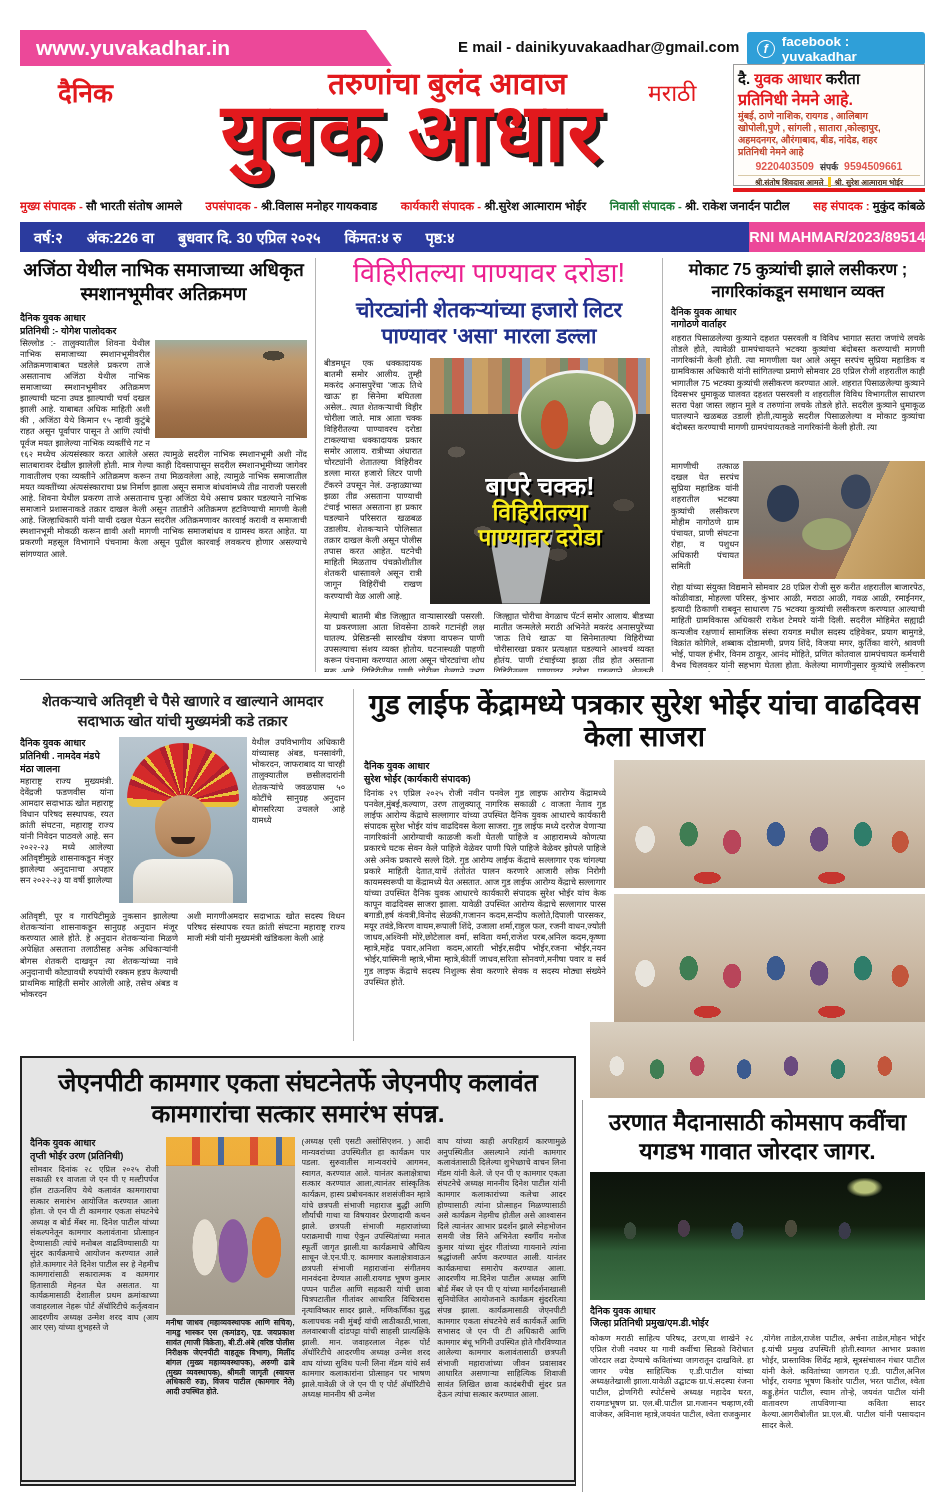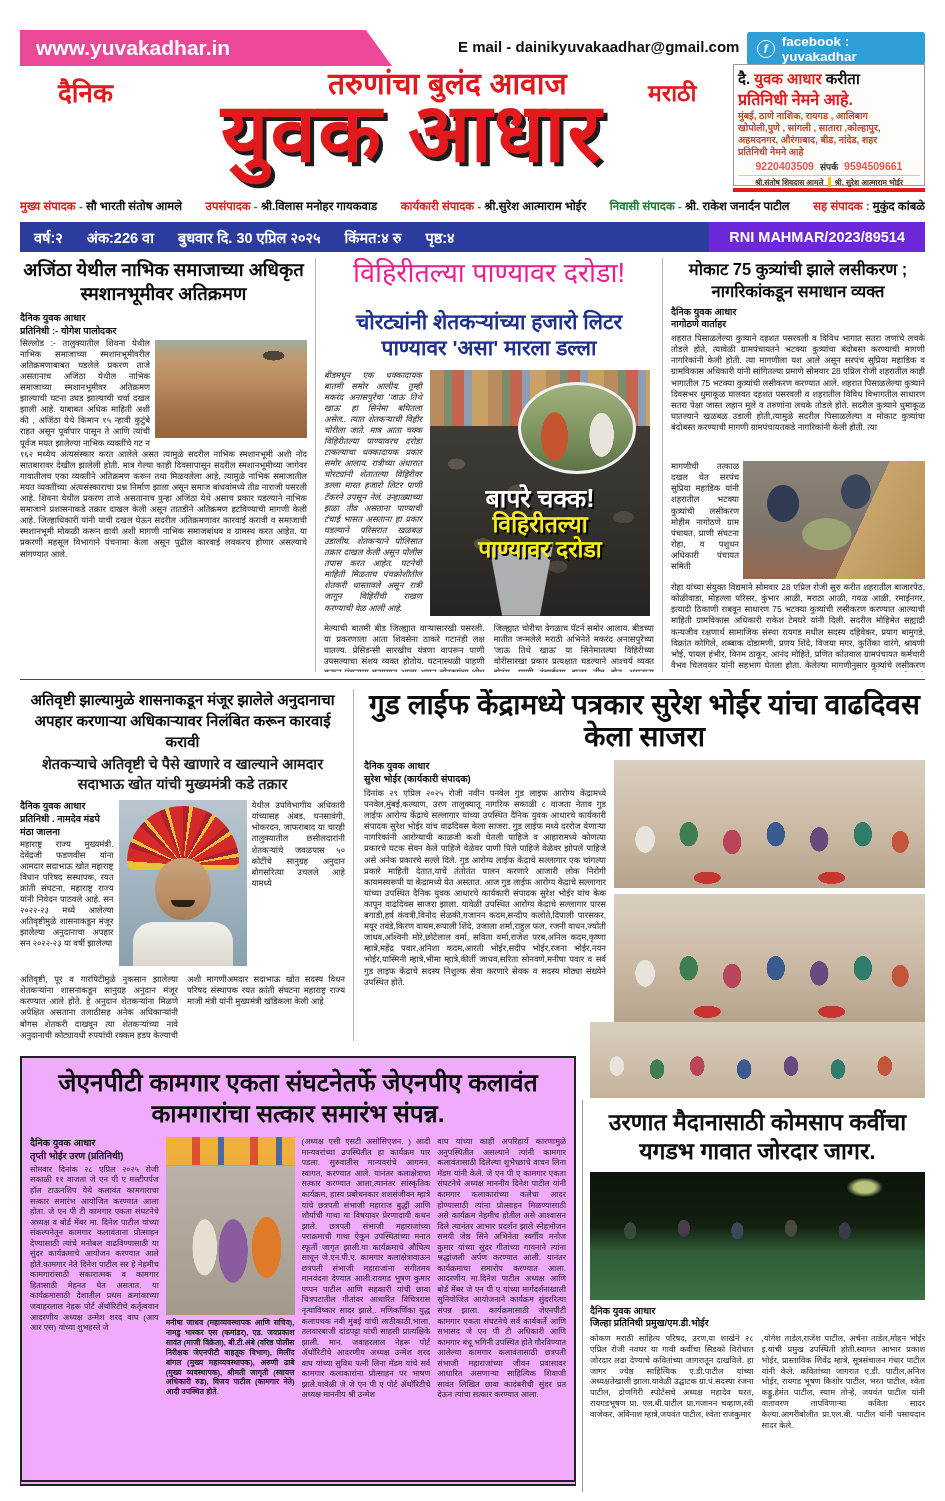--- a/index.html
+++ b/index.html
@@ -21,21 +21,21 @@
     position:absolute; right:0; top:2px; width:178px; height:33px; background:#2f9fd8;
     border-radius:3px; color:#fff; display:flex; align-items:center; gap:7px;
     font-size:13.5px; font-weight:bold; padding-left:10px;
   }
   .fb-icon { width:18px; height:18px; border:1.5px solid #fff; border-radius:50%;
     display:flex; align-items:center; justify-content:center; font-size:12px; font-style:italic; }
   
   .masthead { position:absolute; left:20px; top:66px; width:905px; height:128px; }
   .mh-daily { position:absolute; left:38px; top:8px; color:#e2191d; font-size:26px; font-weight:bold; }
   .mh-tagline { position:absolute; left:308px; top:-4px; color:#e2191d; font-size:30px; font-weight:bold; }
-  .mh-lang { position:absolute; left:628px; top:10px; color:#e2191d; font-size:23px; font-weight:bold; }
+  .mh-lang { position:absolute; left:628px; top:10px; color:#e2191d; font-size:23px; font-weight:normal; }
   .mh-title {
     position:absolute; left:62px; top:24px; width:660px; text-align:center;
     color:#e2191d; font-size:82px; font-weight:900; line-height:1.05; letter-spacing:2px;
     text-shadow:4px 4px 0 #1d1d1d; white-space:nowrap;
   }
   .adbox {
     position:absolute; right:0; top:-2px; width:192px; height:122px;
     border:1px solid #9a9a9a; padding:3px 4px 2px; text-align:left; background:#fffdfa;
   }
   .ad-l1 { font-size:15px; font-weight:bold; color:#111; }
@@ -49,40 +49,40 @@
   .ad-names .sep { width:3px; background:#f5c518; }
   .ad-underline { position:absolute; right:0; top:122px; width:192px; height:4px; background:#e2191d; }
   
   .editors { position:absolute; left:20px; top:198px; width:905px; display:flex;
     justify-content:space-between; font-size:11.5px; font-weight:bold; white-space:nowrap; overflow:hidden; }
   .ed-label { color:#e2191d; } .ed-label.green { color:#1d7a34; } .ed-name { color:#111; }
   
   .dateline { position:absolute; left:20px; top:222px; width:905px; height:30px; background:#2b3b9e;
     color:#fff; display:flex; align-items:center; gap:24px; padding-left:14px;
     font-size:14.5px; font-weight:bold; }
-  .rni { margin-left:auto; background:#6d28d9; height:100%; display:flex; align-items:center;
-    padding:0 20px; font-size:14.5px; }
+  .rni { margin-left:auto; background:#ec4899; height:100%; display:flex; align-items:center;
+    padding:0 0; font-size:14.5px; }
   
   .bt { font-size:8.4px; line-height:1.32; text-align:justify; color:#1b1b1b; overflow:hidden; }
   .byline { font-size:9.5px; font-weight:bold; line-height:1.35; color:#111; }
   .hl-black { font-weight:bold; color:#0d0d0d; text-align:center; }
   
   .band1 { position:absolute; left:20px; top:258px; width:905px; height:414px; display:flex; }
   .col-a { width:296px; padding-right:8px; border-right:1px solid #b5b5b5; overflow:hidden; }
   .col-b { width:347px; padding:0 8px; border-right:1px solid #b5b5b5; overflow:hidden; }
   .col-c { width:262px; padding-left:8px; overflow:hidden; }
   .a1-h { font-size:18.5px; line-height:1.3; margin-bottom:6px; }
   .photo-land { float:right; width:152px; height:98px; margin:2px 0 3px 5px;
     background:
       radial-gradient(18px 8px at 78% 16%, #4d4537 60%, transparent 61%),
       linear-gradient(180deg,#9fae9d 0%,#b3a083 10%,#c09a6c 22%,#b98a5e 45%,#a0714a 75%,#93663f 100%); }
   .hl-pink { color:#ec1f8f; font-size:27px; font-weight:normal; text-align:center; line-height:1.15; }
-  .hl-blue { color:#20308d; font-size:21px; font-weight:bold; text-align:center; line-height:1.25; margin-top:20px; }
+  .hl-blue { color:#20308d; font-size:21px; font-weight:bold; text-align:center; line-height:1.25; margin-top:8px; }
   .well-row { display:flex; margin-top:8px; }
-  .well-left { width:106px; padding-right:8px;font-style:italic; }
+  .well-left { width:106px; padding-right:8px; }
   .photo-well { position:relative; width:220px; height:246px; overflow:hidden;
     background:
       repeating-linear-gradient(90deg,#b98a5e 0 14px,#7d8c6a 14px 22px,#c4664f 22px 34px,#8e9db0 34px 42px,#caa165 42px 58px),
       #45413c; background-size:100% 58px,100% 100%; background-repeat:no-repeat; }
   .well-stones { position:absolute; left:0; top:56px; right:0; bottom:0;
     background:
       radial-gradient(14px 9px at 12% 20%, #5d574f 60%, transparent 62%),
       radial-gradient(16px 10px at 40% 34%, #534d45 60%, transparent 62%),
       radial-gradient(15px 9px at 72% 22%, #5a544b 60%, transparent 62%),
       radial-gradient(17px 10px at 88% 48%, #4e4840 60%, transparent 62%),
@@ -146,21 +146,21 @@
       radial-gradient(15px 20px at 38% 64%, #b8455a 60%, transparent 62%),
       radial-gradient(15px 20px at 52% 58%, #3b5a8f 60%, transparent 62%),
       radial-gradient(15px 20px at 66% 62%, #6a4a7e 60%, transparent 62%),
       radial-gradient(15px 20px at 80% 58%, #2f7d6a 60%, transparent 62%),
       radial-gradient(14px 18px at 92% 64%, #c2553b 60%, transparent 62%),
       radial-gradient(22px 10px at 30% 92%, #c6352f 60%, transparent 62%),
       radial-gradient(22px 10px at 70% 92%, #c6352f 60%, transparent 62%),
       linear-gradient(180deg,#d9cfc0 0%,#cbb9a4 55%,#b7a38c 100%); }
   
   .jnpt-box { position:absolute; left:20px; top:1056px; width:556px; height:430px;
-    border:2px solid #222; border-bottom:6px double #222; background:#f0abfc; padding:6px 8px; overflow:hidden; }
+    border:2px solid #222; border-bottom:6px double #222; background:#e5e5e5; padding:6px 8px; overflow:hidden; }
   .a6-h { font-size:24.5px; line-height:1.25; margin-top:4px; }
   .a6-cols { display:flex; gap:7px; margin-top:8px; }
   .a6-cols .cl { flex:1; overflow:hidden; height:328px; }
   .photo-award { position:relative; width:100%; height:178px; overflow:hidden;
     background:
       radial-gradient(20px 46px at 30% 62%, #e6dfd2 60%, transparent 62%),
       radial-gradient(24px 52px at 52% 64%, #8a5b9e 60%, transparent 62%),
       radial-gradient(24px 50px at 78% 62%, #e07a28 60%, transparent 62%),
       linear-gradient(180deg,#f0b13c 0%,#e59a33 16%,#b9b2a6 16.5%,#a39a8c 100%); }
   .photo-award .banner { position:absolute; left:0; top:0; right:0; height:28px;
@@ -301,21 +301,20 @@
       </div>
       <div class="bt" style="height:118px; margin-top:3px;">रोहा यांच्या संयुक्त विद्यमाने सोमवार 28 एप्रिल रोजी सुरु करीत शहरातील बाजारपेठ, कोळीवाडा, मोहल्ला परिसर, कुंभार आळी, मराठा आळी, गवळ आळी, रमाईनगर, इत्यादी ठिकाणी राबवून साधारण 75 भटक्या कुत्र्यांची लसीकरण करण्यात आल्याची माहिती ग्रामविकास अधिकारी राकेश टेमघरे यांनी दिली. सदरील मोहिमेत सह्याद्री कन्यजीव रक्षणार्थ सामाजिक संस्था रायगड मधील सदस्य दहिवेकर, प्रयाग बामुगडे, विक्रांत कोगिले, शब्बाक दोडामणी, प्रणय शिंदे, विजया मगर, कुर्तिका वारंगे, श्रावणी भोई, पायल हंभीर, विनम ठाकूर, आनंद मोहिते, प्रणित कोतवाल ग्रामपंचायत कर्मचारी वैभव चिलवकर यांनी सहभाग घेतला होता. केलेल्या मागणीनुसार कुत्र्यांचे लसीकरण चालू झाल्याने नागरिकांकडून समाधान व्यक्त करून सरपंच व ग्रामविकास अधिकारी यांचे अभिनंदन करीत आहेत.</div>
     </div>
   </div>
 
   <div class="divider1"></div>
 
   <div class="band2">
 
     <div class="col-d">
-      <div class="hl-black a4-h">अतिवृष्टी झाल्यामुळे शासनाकडून मंजूर झालेले अनुदानाचा अपहार करणाऱ्या अधिकाऱ्यावर निलंबित करून कारवाई करावी</div>
       <div class="a4-sub">शेतकऱ्याचे अतिवृष्टी चे पैसे खाणारे व खाल्याने आमदार सदाभाऊ खोत यांची मुख्यमंत्री कडे तक्रार</div>
       <div class="a4-row">
         <div class="bt">
           <div class="byline">
             <div>दैनिक युवक आधार</div>
             <div>प्रतिनिधी . नामदेव मंडपे</div>
             <div>मंठा जालना</div>
           </div>
           <span>महाराष्ट्र राज्य मुख्यमंत्री. देवेंद्रजी फडणवीस यांना आमदार सदाभाऊ खोत महाराष्ट्र विधान परिषद सस्थापक, रयत क्रांती संघटना, महाराष्ट्र राज्य यांनी निवेदन पाठवले आहे. सन २०२२-२३ मध्ये आलेल्या अतिवृष्टीमुळे शासनाकडून मंजूर झालेल्या अनुदानाचा अपहार सन २०२२-२३ या वर्षी झालेल्या</span>
         </div>

